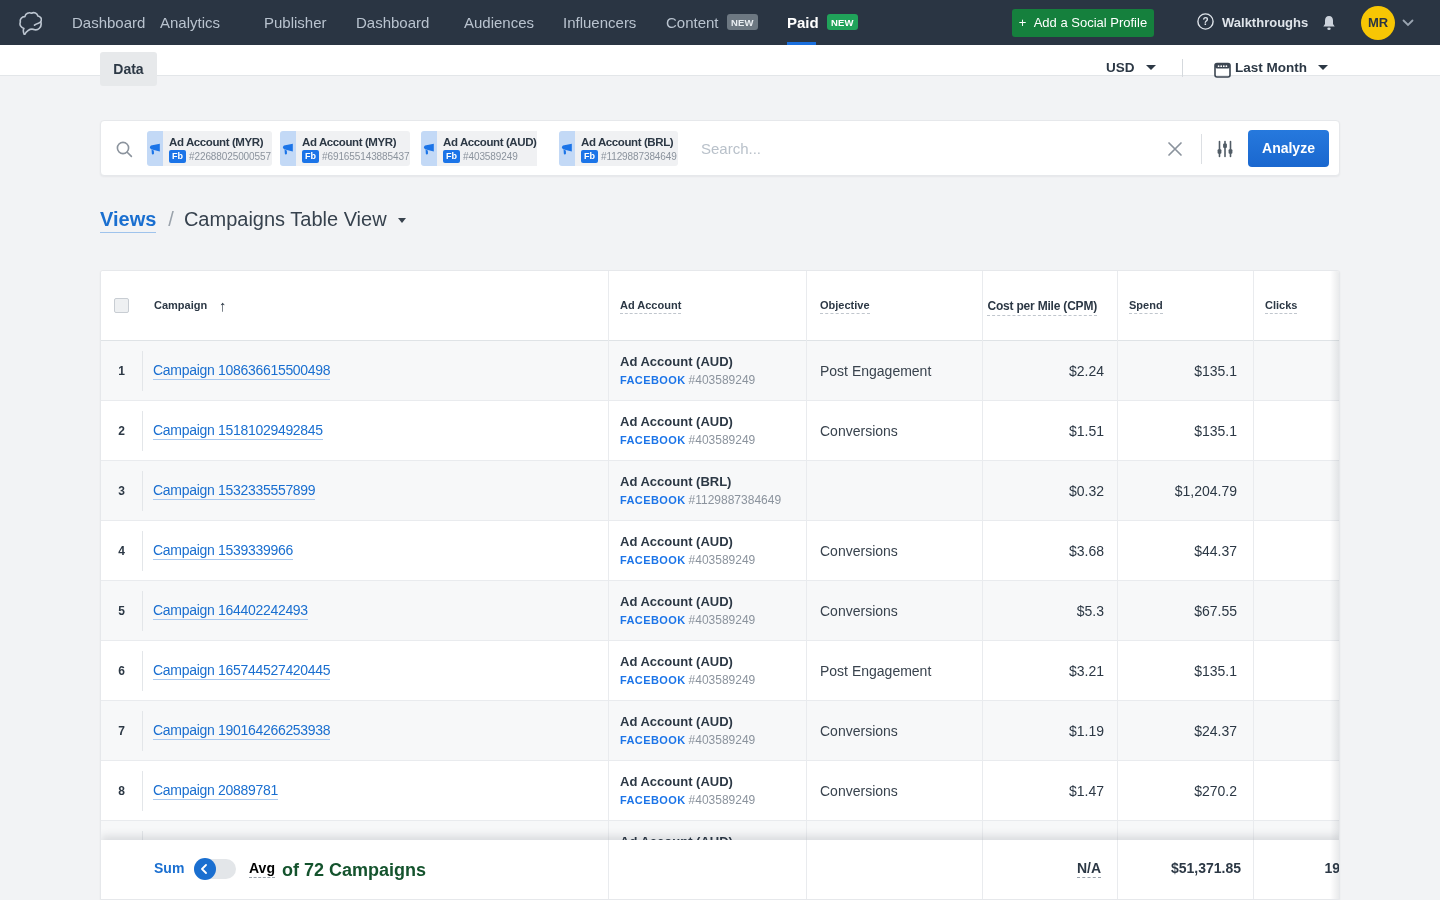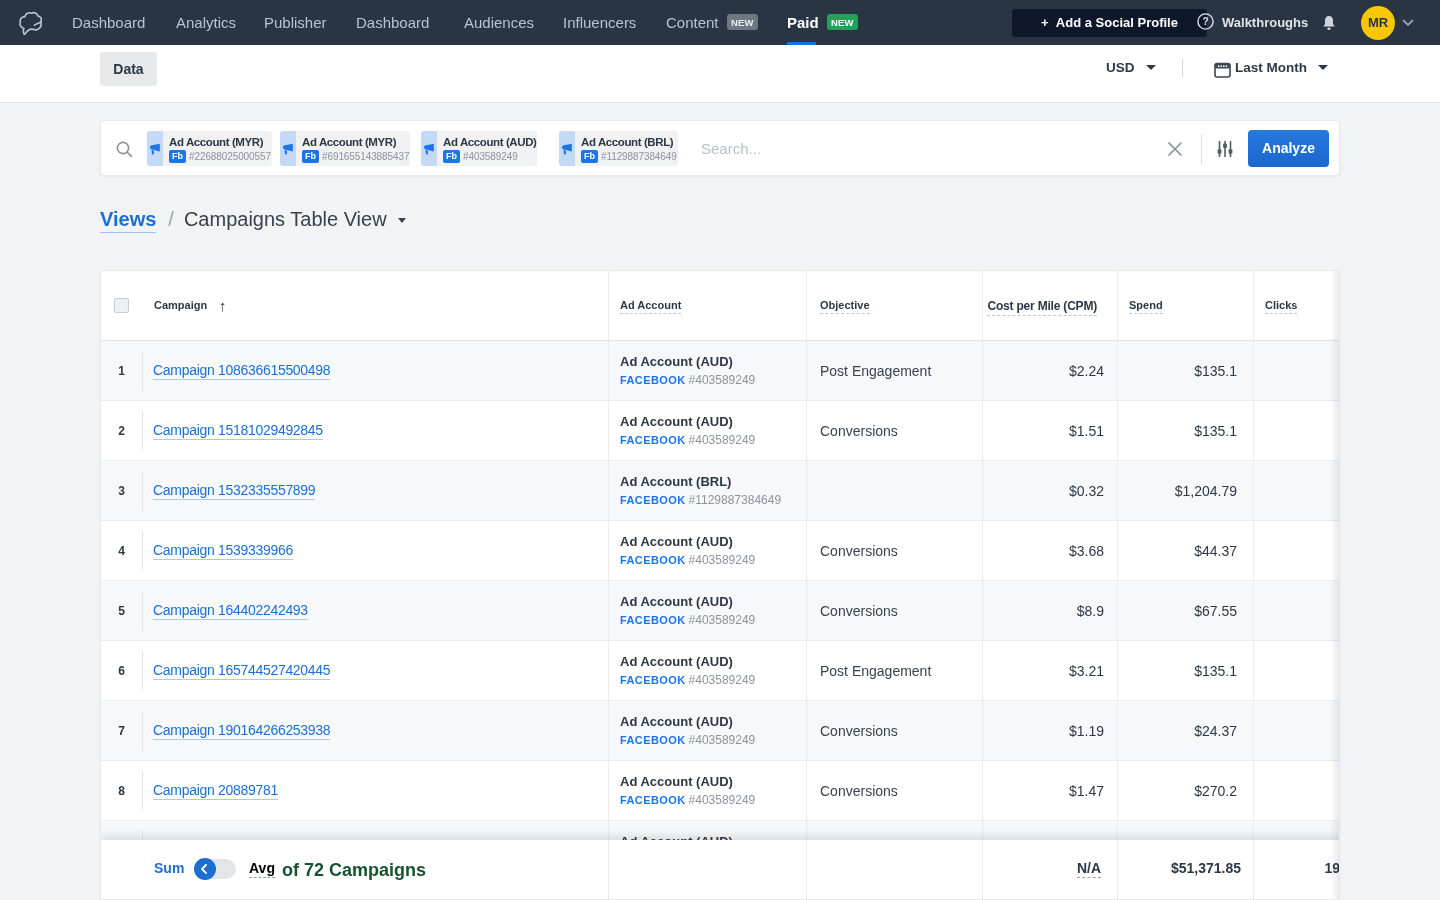--- a/index.html
+++ b/index.html
@@ -8,26 +8,26 @@
 
   
   .topnav { position:absolute; left:0; top:0; width:1440px; height:45px; background:#2a3543; }
   .logo { position:absolute; left:17px; top:10px; }
   .navitem { position:absolute; top:0; height:45px; line-height:45px; color:#b9c3cf; font-size:15px; white-space:nowrap; }
   .navitem.active { color:#fff; }
   .navunderline { position:absolute; left:787px; top:42px; width:29px; height:3px; background:#1a6fdd; }
   .badge { display:inline-block; font-size:9.5px; font-weight:bold; color:#fff; border-radius:3px; padding:3px 4px 2px; letter-spacing:.2px; vertical-align:2px; line-height:11px; }
   .badge.gray { background:#6d7882; color:#e9edf1; }
   .badge.green { background:#20a35a; }
-  .addbtn { position:absolute; left:1012px; top:9px; width:195px; height:28px; background:#0f172a; border-radius:3px; color:#fff; font-size:13px; font-weight:bold; text-align:center; line-height:28px; }
+  .addbtn { position:absolute; left:1012px; top:9px; width:142px; height:28px; background:#15803d; border-radius:3px; color:#fff; font-size:13px; font-weight:normal; text-align:center; line-height:28px; }
   .walk { position:absolute; left:1197px; top:0; height:45px; line-height:45px; color:#dfe4ea; font-size:13px; font-weight:bold; }
   .avatar { position:absolute; left:1361px; top:6px; width:34px; height:34px; border-radius:50%; background:#f7c604; color:#2a3543; font-size:13px; font-weight:bold; text-align:center; line-height:34px; }
 
   
-  .toolbar { position:absolute; left:0; top:45px; width:1440px; height:58px; background:#fff; border-bottom:1px solid #e3e6e9; }
+  .toolbar { position:absolute; left:0; top:45px; width:1440px; height:31px; background:#fff; border-bottom:1px solid #e3e6e9; }
   .databtn { position:absolute; left:100px; top:7px; width:57px; height:34px; background:#e7e9eb; border-radius:3px; color:#2c3845; font-size:14px; font-weight:bold; text-align:center; line-height:34px; }
   .usd { position:absolute; left:1106px; top:0; height:46px; line-height:46px; color:#2c3845; font-size:13.5px; font-weight:bold; }
   .tb-divider { position:absolute; left:1182px; top:14px; width:1px; height:18px; background:#d5d9dd; }
   .lastmonth { position:absolute; left:1235px; top:0; height:46px; line-height:46px; color:#2c3845; font-size:13.5px; font-weight:bold; }
   .caret { display:inline-block; width:0; height:0; border-left:5px solid transparent; border-right:5px solid transparent; border-top:5px solid #2c3845; vertical-align:2px; }
 
   
   .searchcard { position:absolute; left:100px; top:120px; width:1240px; height:56px; background:#fff; border:1px solid #e6e8eb; border-radius:4px; box-shadow:0 1px 2px rgba(30,40,50,.06); }
   .chip { position:absolute; top:10px; height:35px; display:inline-flex; border-radius:3px; overflow:hidden; white-space:nowrap; }
   .chipicon { width:16px; background:#c3d9f6; display:flex; align-items:center; justify-content:center; }
@@ -67,21 +67,21 @@
 </style>
 </head>
 <body>
 
 <div class="topnav">
   <svg class="logo" width="24" height="24" viewBox="0 0 24 24" fill="none" stroke="#bdc6d1" stroke-width="1.6" stroke-linecap="round" stroke-linejoin="round" style="left:18px; top:11px;">
     <path d="M6.5,23.6 C5.1,21.2 4.9,19.2 5.9,17.4 C2.8,16.6 1.2,13.8 2.4,11.0 C1.6,8.2 3.9,5.5 6.9,5.6 C7.5,2.6 10.9,1.0 13.5,2.3 C16.1,0.8 19.3,2.2 19.9,5.0 C22.5,5.5 23.9,7.7 23.2,9.9 C22.7,11.2 21.7,11.9 20.4,12.2 C18.9,12.6 17.5,13.2 16.5,14.1"></path>
     <path d="M22.9,11.2 C23.5,13.5 23.0,15.7 21.4,17.3 C20.1,18.6 18.3,19.1 16.7,18.8 C13.1,17.2 9.7,18.7 6.5,23.6"></path>
   </svg>
   <div class="navitem" style="left:72px;">Dashboard</div>
-  <div class="navitem" style="left:176px;">Analytics</div>
+  <div class="navitem" style="left:160px;">Analytics</div>
   <div class="navitem" style="left:264px;">Publisher</div>
   <div class="navitem" style="left:356px;">Dashboard</div>
   <div class="navitem" style="left:464px;">Audiences</div>
   <div class="navitem" style="left:563px;">Influencers</div>
   <div class="navitem" style="left:666px;">Content&nbsp;&nbsp;<span class="badge gray">NEW</span></div>
   <div class="navitem active" style="left:787px; font-weight:bold;">Paid&nbsp;&nbsp;<span class="badge green">NEW</span></div>
   <div class="navunderline"></div>
   <div class="addbtn">+&nbsp;&nbsp;Add a Social Profile</div>
   <div class="walk">
     <svg width="17" height="17" viewBox="0 0 17 17" style="vertical-align:-3px; margin-right:8px;">
@@ -254,21 +254,21 @@
       <div class="cpm">$3.68</div>
       <div class="spend">$44.37</div>
     </div>
   <div class="row alt" style="top:310px;">
       <div class="rownum">5</div>
       <div class="numline"></div>
     <div class="camp">Campaign 164402242493</div>
     <div class="acct1">Ad Account (AUD)</div>
       <div class="acct2"><b>FACEBOOK</b>#403589249</div>
     <div class="obj">Conversions</div>
-      <div class="cpm">$8.9</div>
+      <div class="cpm">$5.3</div>
       <div class="spend">$67.55</div>
     </div>
   <div class="row" style="top:370px;">
       <div class="rownum">6</div>
       <div class="numline"></div>
     <div class="camp">Campaign 165744527420445</div>
     <div class="acct1">Ad Account (AUD)</div>
       <div class="acct2"><b>FACEBOOK</b>#403589249</div>
     <div class="obj">Post Engagement</div>
       <div class="cpm">$3.21</div>

